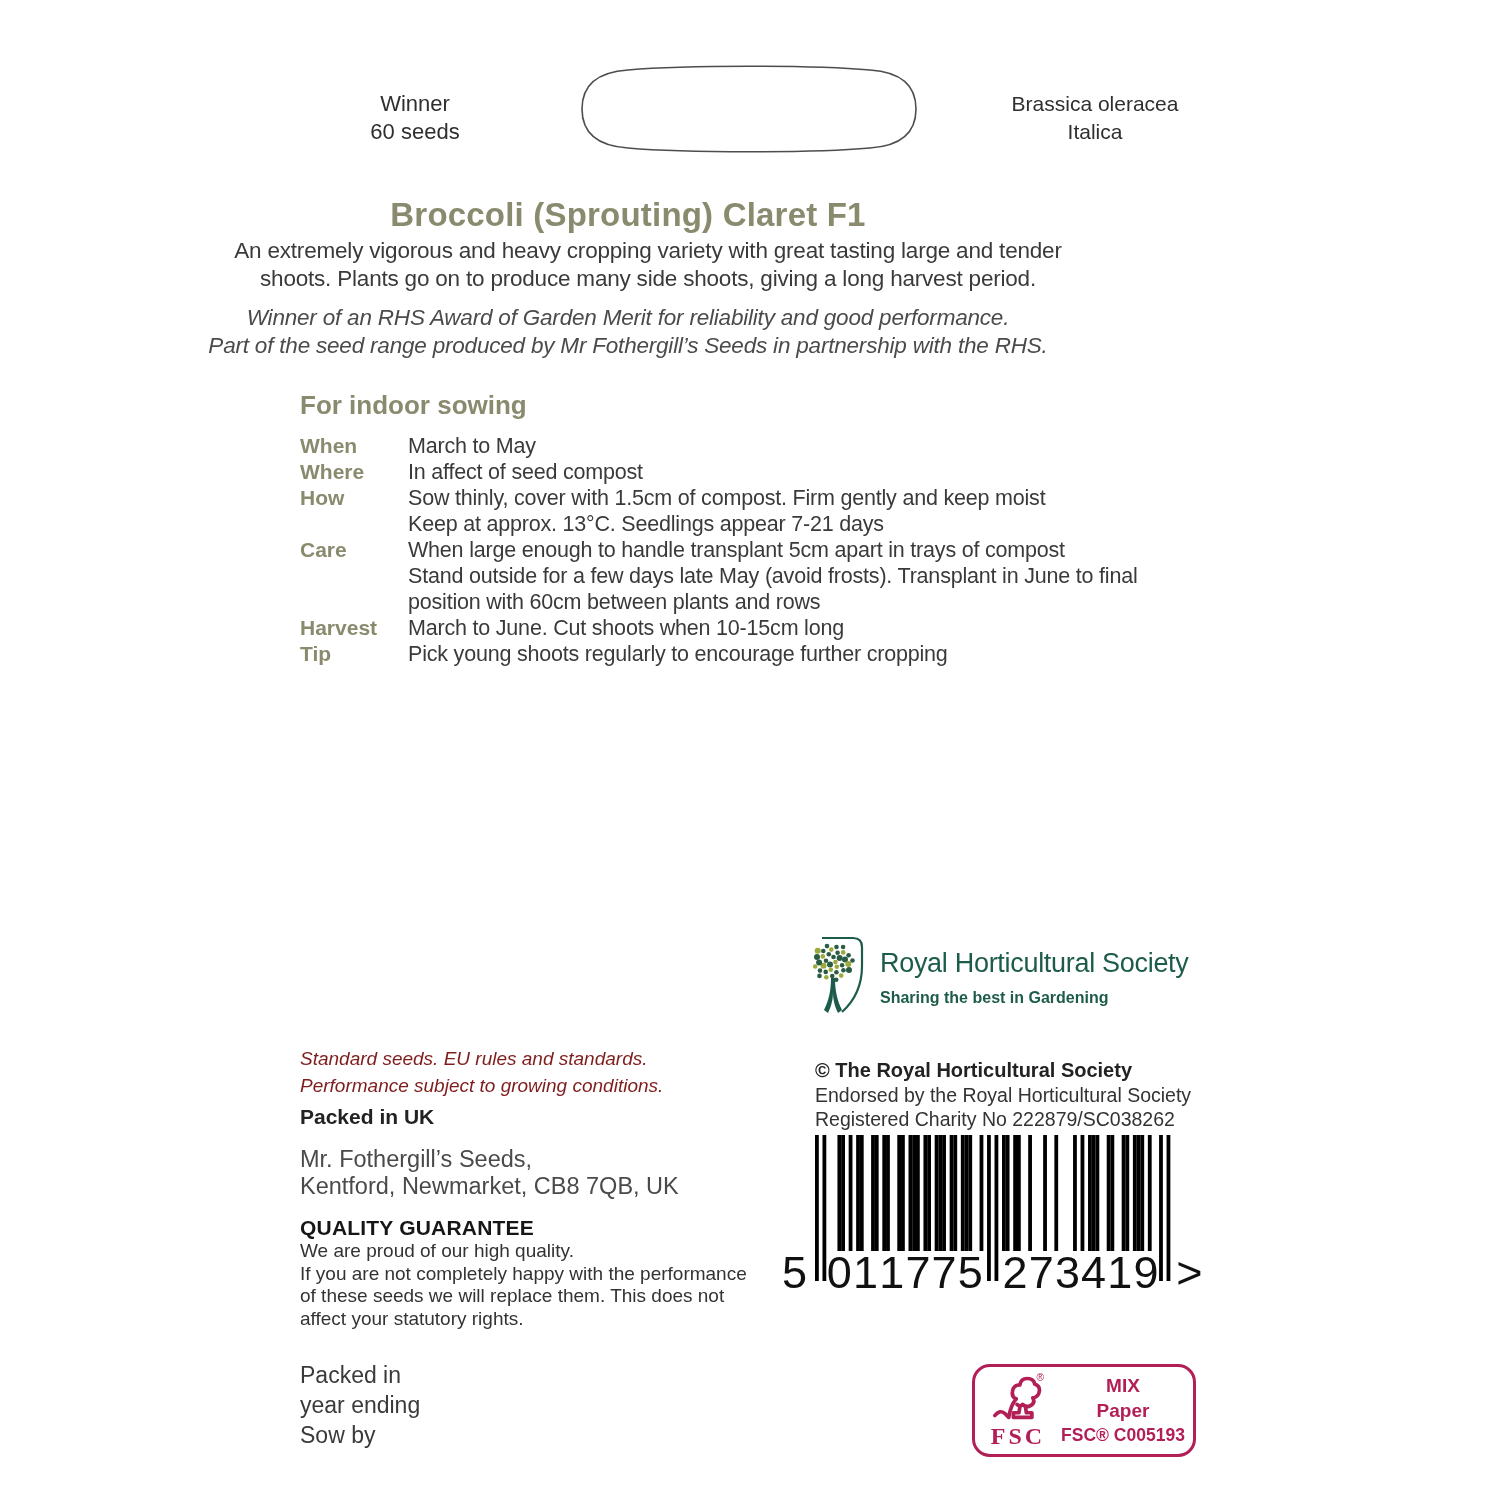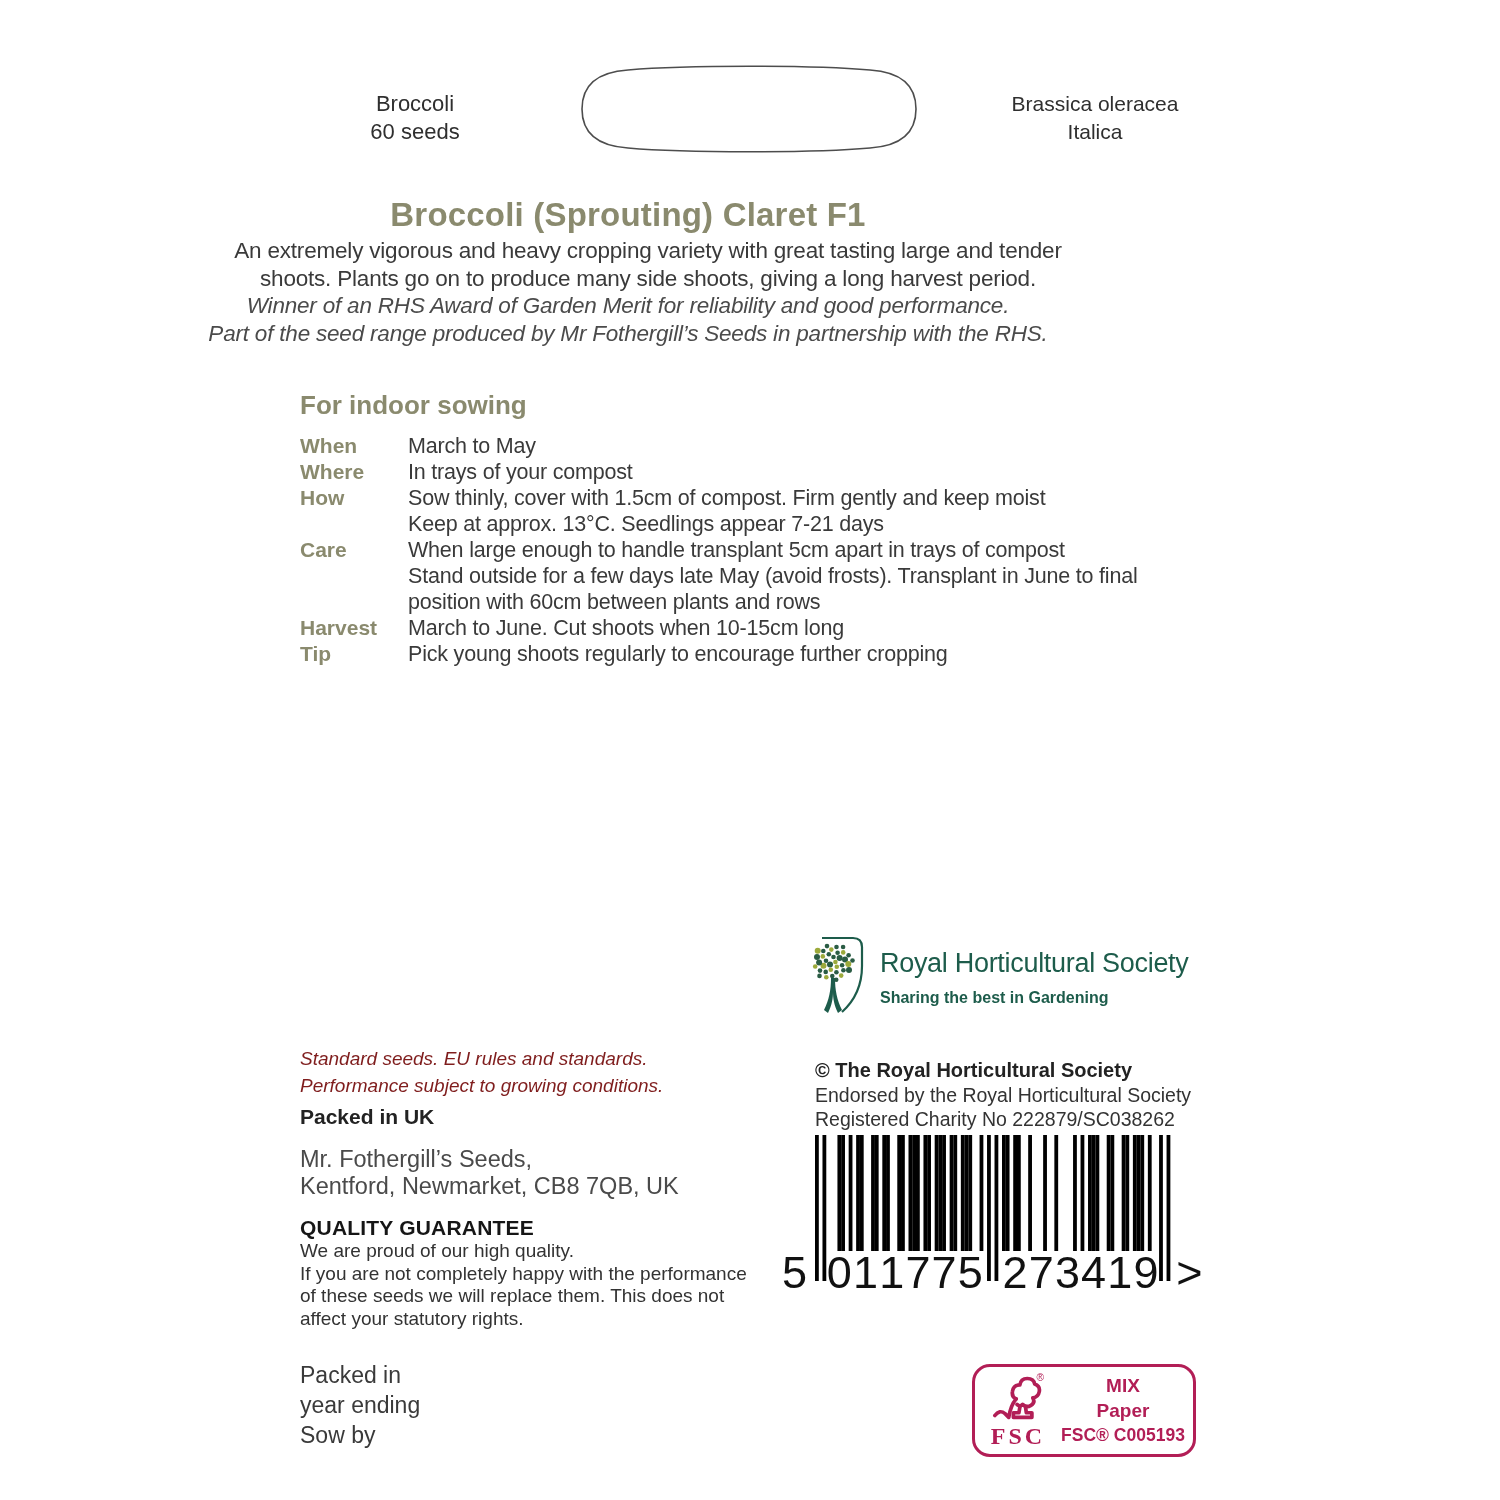--- a/index.html
+++ b/index.html
@@ -15,21 +15,21 @@
 
   
   .seed-count{left:315px;top:90px;width:200px;text-align:center;font-size:22px;line-height:28px;color:#2f2f2f;}
   .botanical{left:995px;top:90px;width:200px;text-align:center;font-size:21px;line-height:28px;color:#2f2f2f;}
   .seed-oval{left:576px;top:62px;}
   .seed-oval path{fill:none;stroke:#4d4d4d;stroke-width:1.6px;}
 
   
   .title{top:196px;font-size:33px;font-weight:bold;color:var(--olive);letter-spacing:0.2px;}
   .desc{top:237px;font-size:22.5px;line-height:27.5px;color:#3a3a3a;letter-spacing:-0.2px;padding-left:20px;}
-  .award{top:292px;font-size:22.5px;line-height:28px;font-style:italic;color:#4b4b4b;letter-spacing:-0.2px;}
+  .award{top:304px;font-size:22.5px;line-height:28px;font-style:italic;color:#4b4b4b;letter-spacing:-0.2px;}
 
   
   .sowing{left:300px;top:390px;}
   .sowing-heading{font-size:26px;font-weight:bold;color:var(--olive);margin:0 0 12px 0;}
   .sowing-grid{display:grid;grid-template-columns:108px auto;}
   .sow-label{font-size:21px;font-weight:bold;color:var(--olive);line-height:26px;white-space:nowrap;}
   .sow-lines div{font-size:21.5px;line-height:26px;color:#3a3a3a;letter-spacing:-0.2px;white-space:nowrap;}
 
   
   .rhs-block{left:806px;top:936px;display:flex;gap:14px;}
@@ -72,21 +72,21 @@
   .fsc-license{font-size:17.5px;}
   .fsc-icon path{stroke:var(--fsc);fill:none;stroke-width:4;stroke-linecap:round;stroke-linejoin:round;}
   .fsc-icon text{fill:var(--fsc);font-family:"Liberation Sans",sans-serif;font-size:11px;}
 </style>
 </head>
 <body>
 
 <div class="packet">
 
   <div class="abs seed-count">
-    <div>Broccoli</div>
+    <div>Winner</div>
     <div>60 seeds</div>
   </div>
 
   <svg class="abs seed-oval" width="346" height="94" viewBox="0 0 346 94">
     <path d="M 6,47 C 6,22 22,10 52,8 C 110,3 236,3 294,8 C 324,10 340,22 340,47 C 340,72 324,84 294,86 C 236,91 110,91 52,86 C 22,84 6,72 6,47 Z"></path>
   </svg>
 
   <div class="abs botanical">
     <div>Brassica oleracea</div>
     <div>Italica</div>
@@ -106,21 +106,21 @@
 
   <div class="abs sowing">
     <h2 class="sowing-heading">For indoor sowing</h2>
     <div class="sowing-grid">
       <div class="sow-label">When</div>
       <div class="sow-lines">
         <div>March to May</div>
       </div>
       <div class="sow-label">Where</div>
       <div class="sow-lines">
-        <div>In trays of your compost</div>
+        <div>In affect of seed compost</div>
       </div>
       <div class="sow-label">How</div>
       <div class="sow-lines">
         <div>Sow thinly, cover with 1.5cm of compost. Firm gently and keep moist</div>
         <div>Keep at approx. 13°C. Seedlings appear 7-21 days</div>
       </div>
       <div class="sow-label">Care</div>
       <div class="sow-lines">
         <div>When large enough to handle transplant 5cm apart in trays of compost</div>
         <div>Stand outside for a few days late May (avoid frosts). Transplant in June to final</div>

